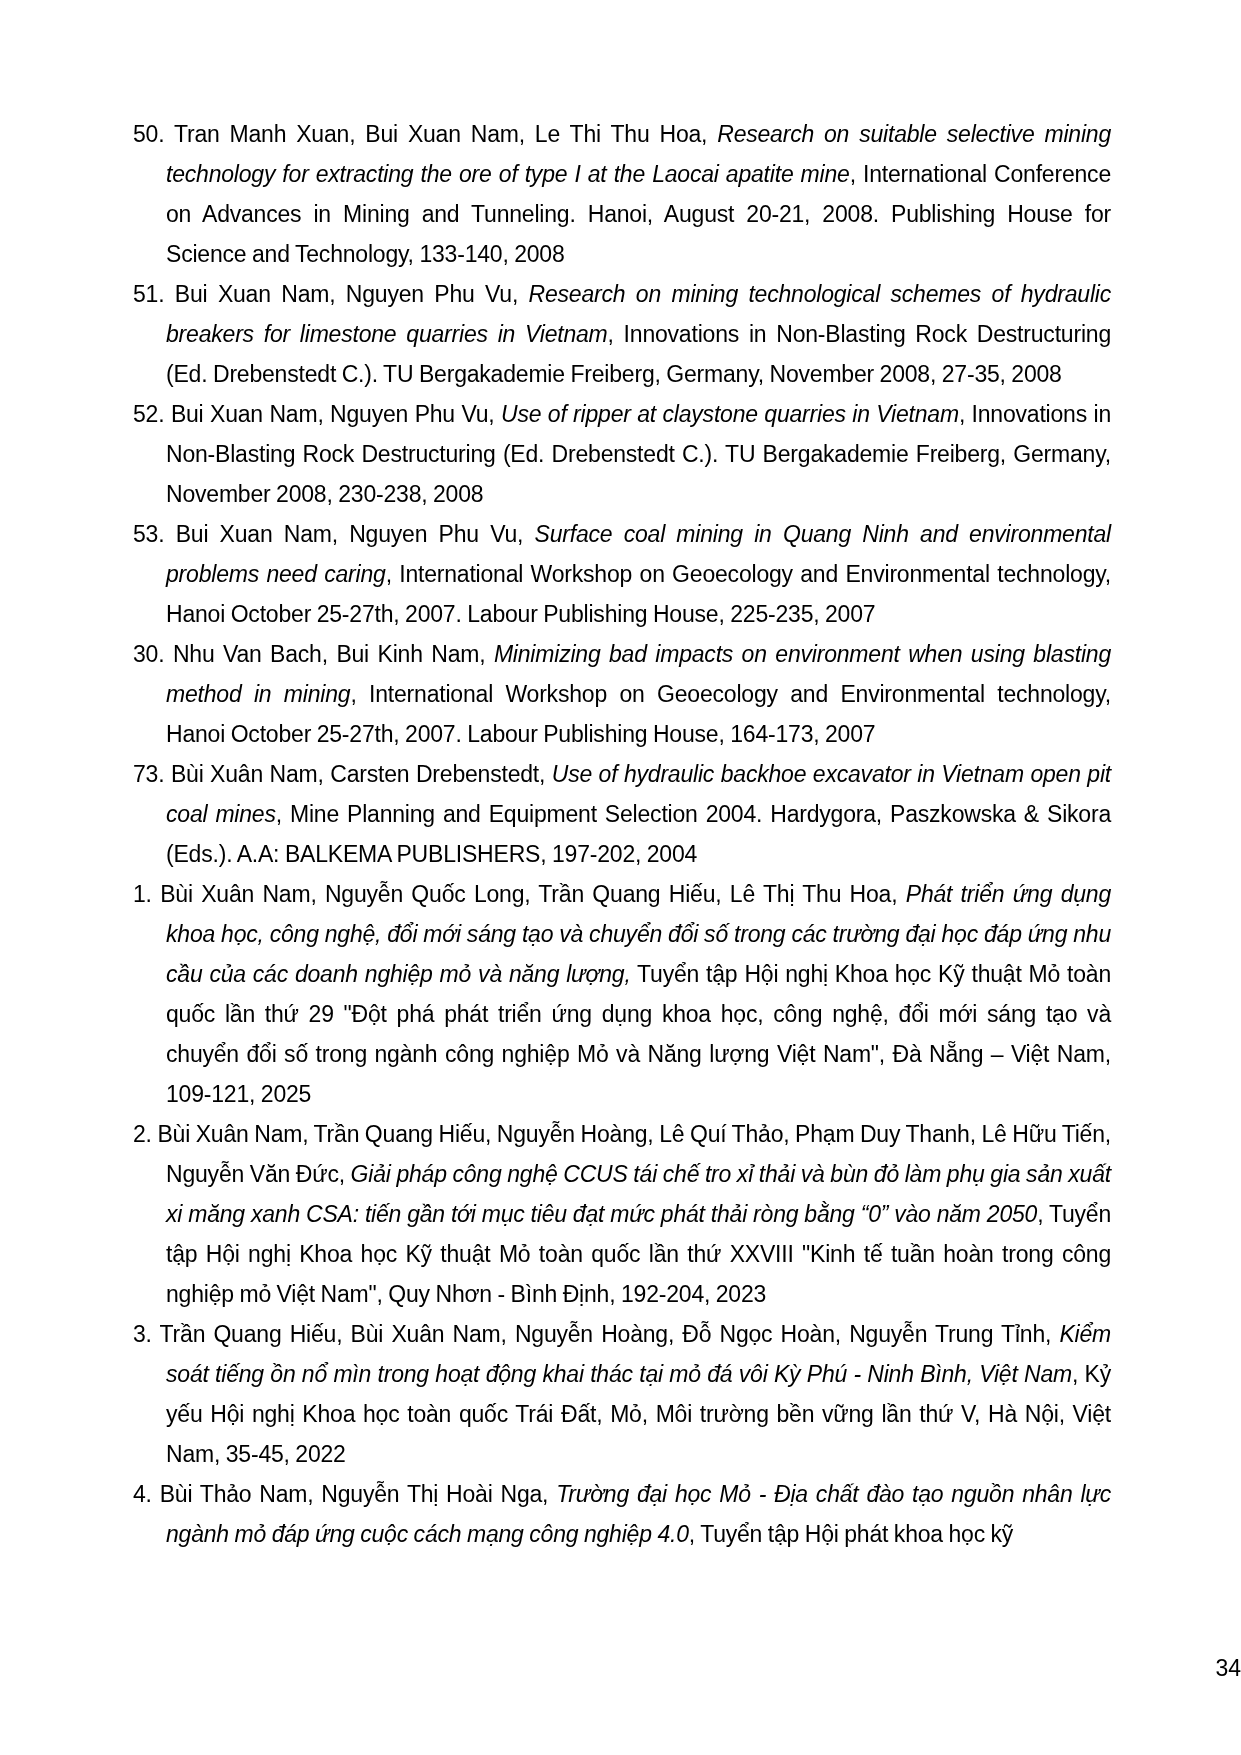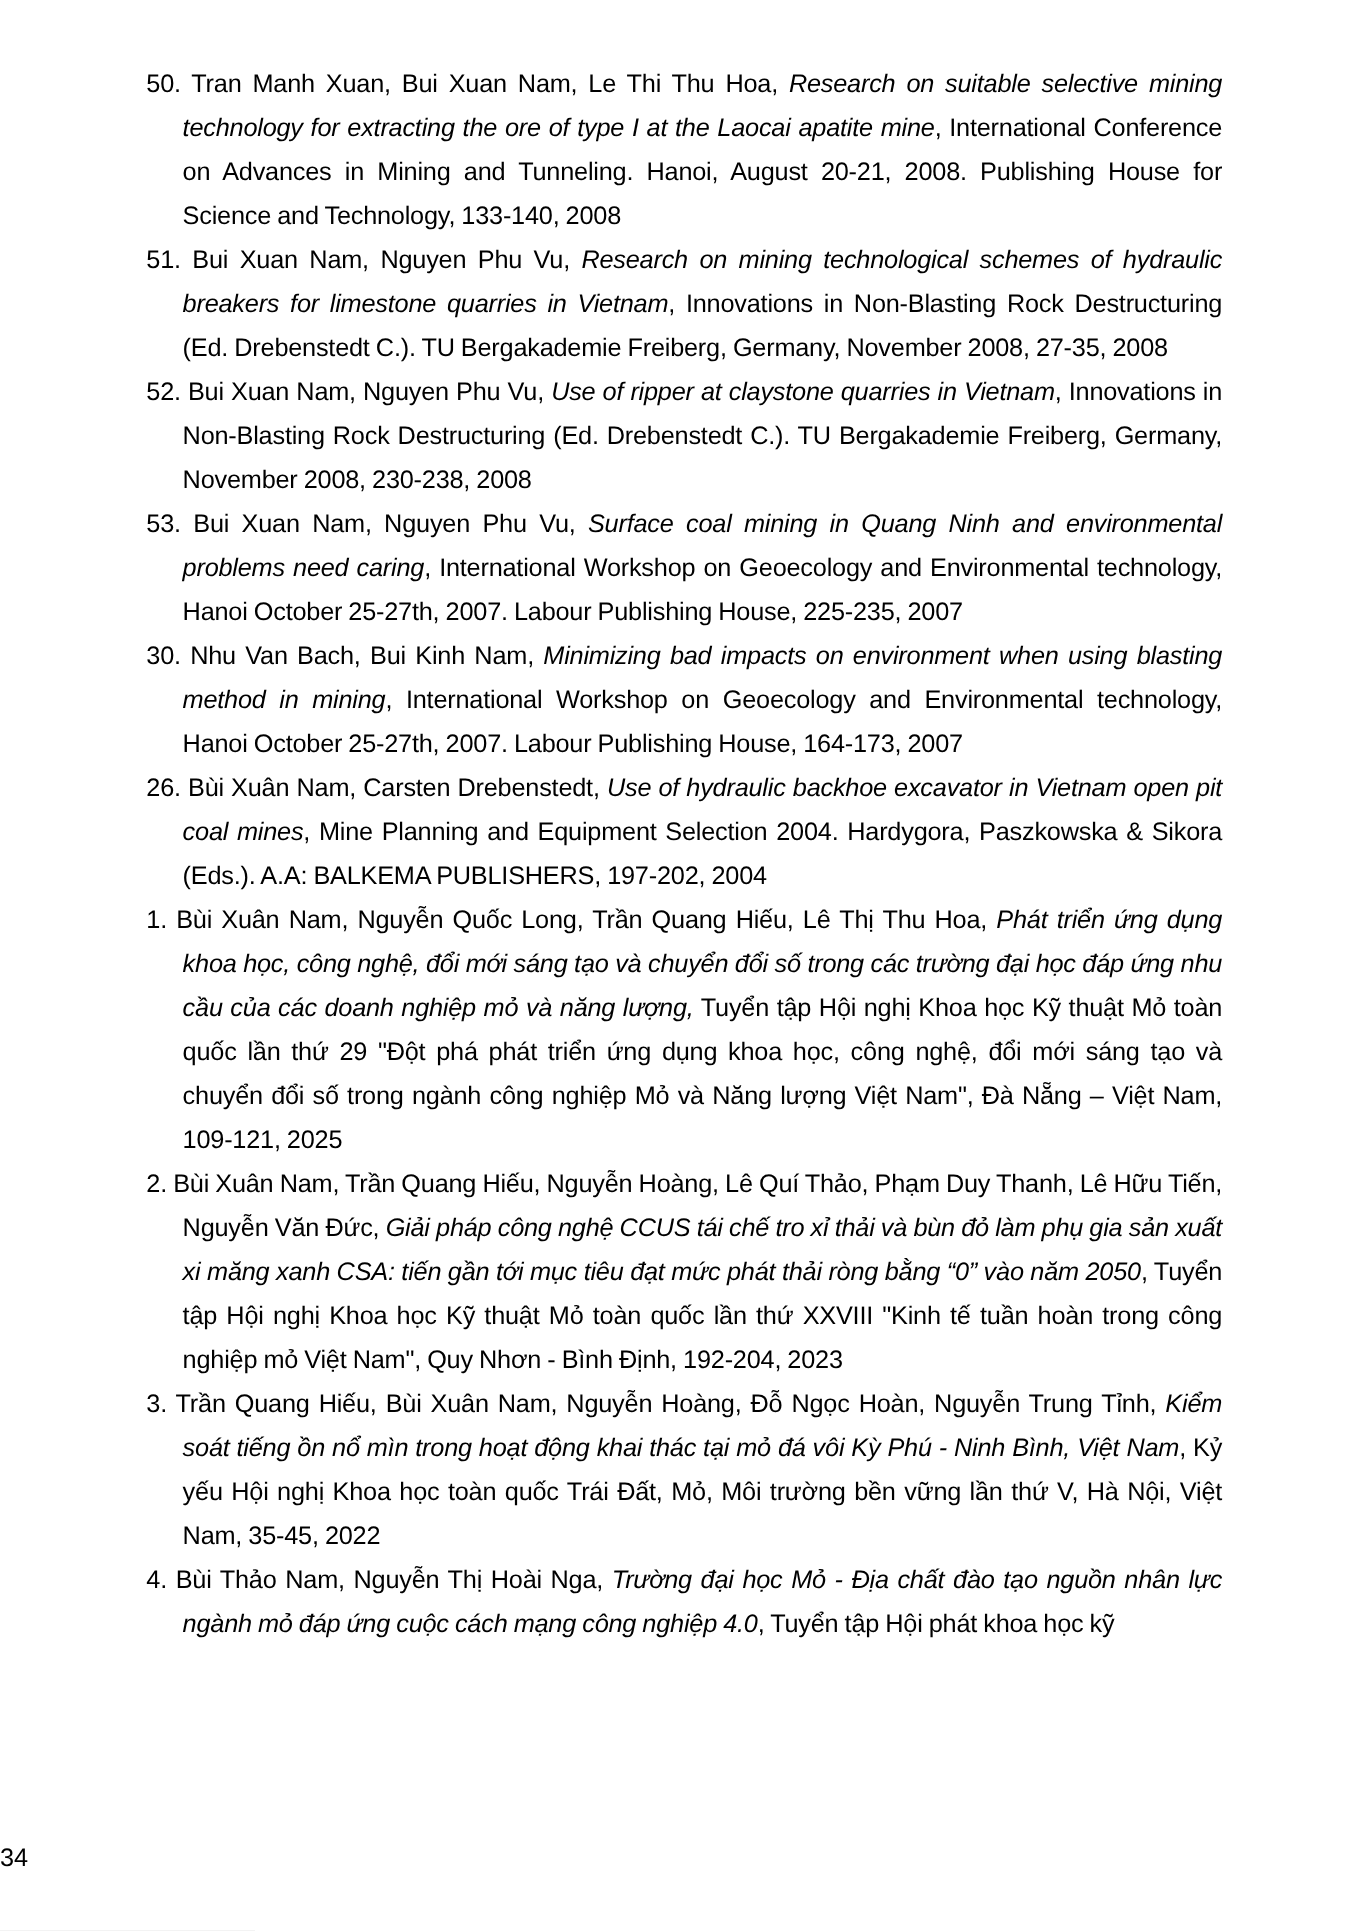--- a/index.html
+++ b/index.html
@@ -7,23 +7,23 @@
     position:relative;
     width:1241px;height:1755px;
     background:#ffffff;
     color:#000000;
     font-family:"Liberation Sans","DejaVu Sans",sans-serif;
     overflow:hidden;
     margin:0 auto;
   }
   .content{
     position:absolute;
-    left:133px;top:12px;
+    left:133px;top:0;
     width:978px;
-    padding-top:44px;
+    padding-top:114px;
   }
   p.ref{
     margin:0;
     font-size:23px;
     line-height:40px;
     text-align:justify;
     letter-spacing:-0.2px;
     word-spacing:-0.6px;
     padding-left:33px;
     text-indent:-33px;
@@ -33,38 +33,37 @@
     margin:16px 0 8px 0;
     font-size:25px;
     line-height:40px;
     font-weight:bold;
     letter-spacing:-0.2px;
   }
   .footer{
     position:absolute;
     left:0;right:0;
     top:1648px;
-    text-align:left;
+    text-align:right;
     font-size:23px;
     line-height:40px;
-    margin-top:20px;
   }
 </style>
 </head>
 <body>
 
 <div class="page">
   <div class="content">
     <div id="intl-list">
         <p class="ref"><span>50.</span> <span>Tran Manh Xuan, Bui Xuan Nam, Le Thi Thu Hoa, </span><em>Research on suitable selective mining technology for extracting the ore of type I at the Laocai apatite mine</em><span>, International Conference on Advances in Mining and Tunneling. Hanoi, August 20-21, 2008. Publishing House for Science and Technology, 133-140, 2008</span></p>
         <p class="ref"><span>51.</span> <span>Bui Xuan Nam, Nguyen Phu Vu, </span><em>Research on mining technological schemes of hydraulic breakers for limestone quarries in Vietnam</em><span>, Innovations in Non-Blasting Rock Destructuring (Ed. Drebenstedt C.). TU Bergakademie Freiberg, Germany, November 2008, 27-35, 2008</span></p>
         <p class="ref"><span>52.</span> <span>Bui Xuan Nam, Nguyen Phu Vu, </span><em>Use of ripper at claystone quarries in Vietnam</em><span>, Innovations in Non-Blasting Rock Destructuring (Ed. Drebenstedt C.). TU Bergakademie Freiberg, Germany, November 2008, 230-238, 2008</span></p>
         <p class="ref"><span>53.</span> <span>Bui Xuan Nam, Nguyen Phu Vu, </span><em>Surface coal mining in Quang Ninh and environmental problems need caring</em><span>, International Workshop on Geoecology and Environmental technology, Hanoi October 25-27th, 2007. Labour Publishing House, 225-235, 2007</span></p>
         <p class="ref"><span>30.</span> <span>Nhu Van Bach, Bui Kinh Nam, </span><em>Minimizing bad impacts on environment when using blasting method in mining</em><span>, International Workshop on Geoecology and Environmental technology, Hanoi October 25-27th, 2007. Labour Publishing House, 164-173, 2007</span></p>
-        <p class="ref"><span>26.</span> <span>Bùi Xuân Nam, Carsten Drebenstedt, </span><em>Use of hydraulic backhoe excavator in Vietnam open pit coal mines</em><span>, Mine Planning and Equipment Selection 2004. Hardygora, Paszkowska &amp; Sikora (Eds.). A.A: BALKEMA PUBLISHERS, 197-202, 2004</span></p>
+        <p class="ref"><span>73.</span> <span>Bùi Xuân Nam, Carsten Drebenstedt, </span><em>Use of hydraulic backhoe excavator in Vietnam open pit coal mines</em><span>, Mine Planning and Equipment Selection 2004. Hardygora, Paszkowska &amp; Sikora (Eds.). A.A: BALKEMA PUBLISHERS, 197-202, 2004</span></p>
       </div>
     <div id="natl-list">
         <p class="ref"><span>1.</span> <span>Bùi Xuân Nam, Nguyễn Quốc Long, Trần Quang Hiếu, Lê Thị Thu Hoa, </span><em>Phát triển ứng dụng khoa học, công nghệ, đổi mới sáng tạo và chuyển đổi số trong các trường đại học đáp ứng nhu cầu của các doanh nghiệp mỏ và năng lượng,</em><span> Tuyển tập Hội nghị Khoa học Kỹ thuật Mỏ toàn quốc lần thứ 29 "Đột phá phát triển ứng dụng khoa học, công nghệ, đổi mới sáng tạo và chuyển đổi số trong ngành công nghiệp Mỏ và Năng lượng Việt Nam", Đà Nẵng – Việt Nam, 109-121, 2025</span></p>
         <p class="ref"><span>2.</span> <span>Bùi Xuân Nam, Trần Quang Hiếu, Nguyễn Hoàng, Lê Quí Thảo, Phạm Duy Thanh, Lê Hữu Tiến, Nguyễn Văn Đức, </span><em>Giải pháp công nghệ CCUS tái chế tro xỉ thải và bùn đỏ làm phụ gia sản xuất xi măng xanh CSA: tiến gần tới mục tiêu đạt mức phát thải ròng bằng “0” vào năm 2050</em><span>, Tuyển tập Hội nghị Khoa học Kỹ thuật Mỏ toàn quốc lần thứ XXVIII "Kinh tế tuần hoàn trong công nghiệp mỏ Việt Nam", Quy Nhơn - Bình Định, 192-204, 2023</span></p>
         <p class="ref"><span>3.</span> <span>Trần Quang Hiếu, Bùi Xuân Nam, Nguyễn Hoàng, Đỗ Ngọc Hoàn, Nguyễn Trung Tỉnh, </span><em>Kiểm soát tiếng ồn nổ mìn trong hoạt động khai thác tại mỏ đá vôi Kỳ Phú - Ninh Bình, Việt Nam</em><span>, Kỷ yếu Hội nghị Khoa học toàn quốc Trái Đất, Mỏ, Môi trường bền vững lần thứ V, Hà Nội, Việt Nam, 35-45, 2022</span></p>
         <p class="ref"><span>4.</span> <span>Bùi Thảo Nam, Nguyễn Thị Hoài Nga, </span><em>Trường đại học Mỏ - Địa chất đào tạo nguồn nhân lực ngành mỏ đáp ứng cuộc cách mạng công nghiệp 4.0</em><span>, Tuyển tập Hội phát khoa học kỹ</span></p>
       </div>
   </div>
   <div class="footer">34</div>
 </div>

